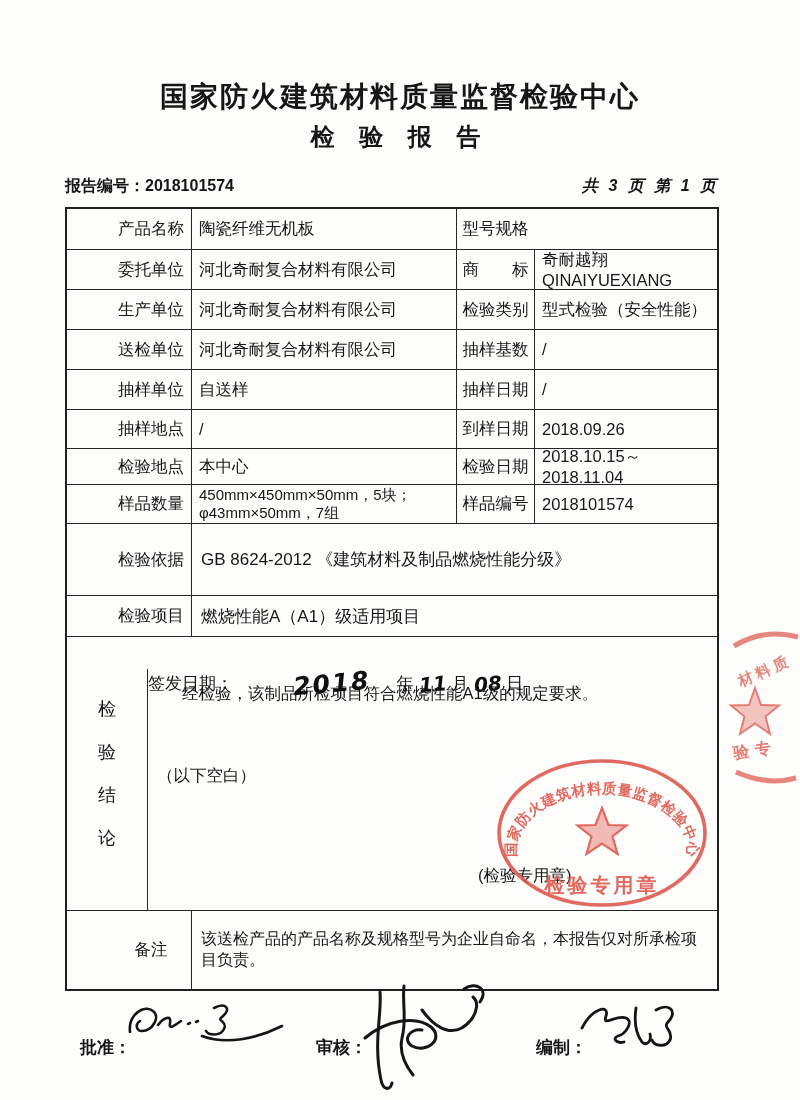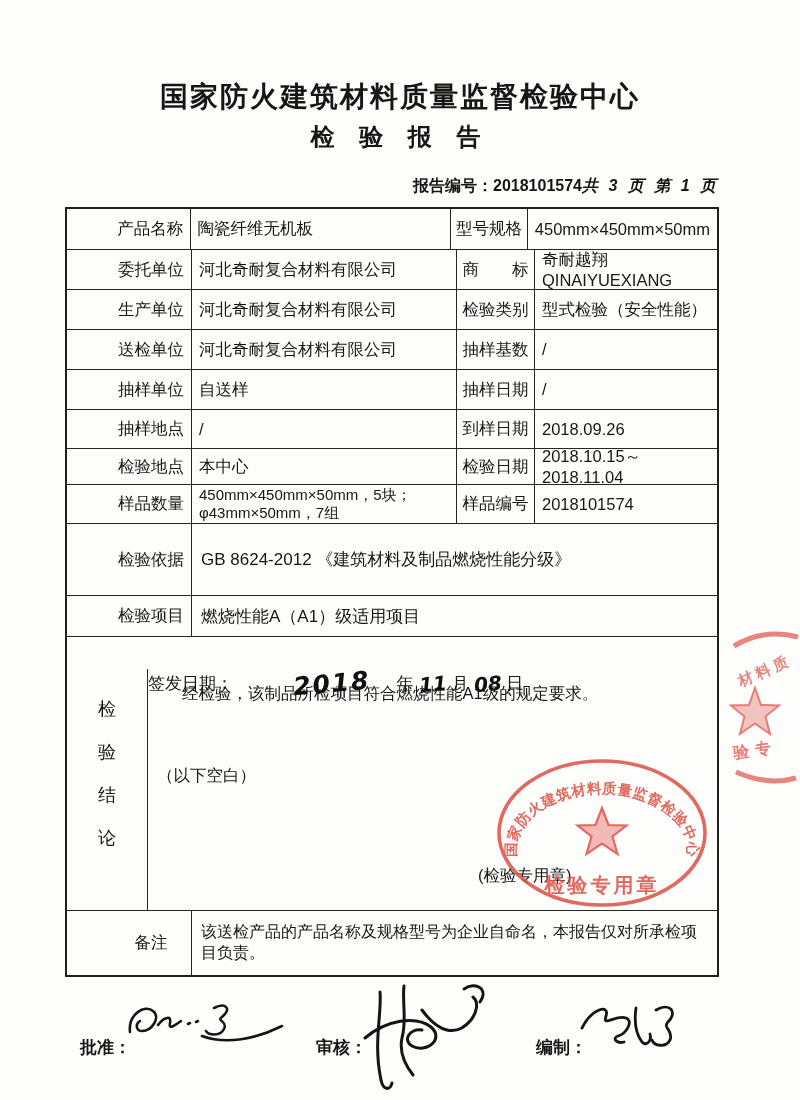--- a/index.html
+++ b/index.html
@@ -4,34 +4,34 @@
 <style>
   html,body{margin:0;padding:0;background:#e8e8e8;}
   .page{
     position:relative;width:800px;height:1100px;margin:0 auto;
     background:#fdfdfc;overflow:hidden;color:#161616;
     font-family:"Liberation Sans","DejaVu Sans",sans-serif;
   }
   .abs{position:absolute;}
   .title{top:78px;left:0;width:100%;text-align:center;font-size:28px;font-weight:bold;letter-spacing:2px;}
   .subtitle{top:121px;left:0;width:100%;text-align:center;font-size:24px;font-weight:bold;letter-spacing:9px;}
-  .headline{top:176px;left:65px;width:654px;display:flex;justify-content:flex-end;font-size:16px;font-weight:600;}
+  .headline{top:176px;left:65px;width:654px;display:flex;justify-content:space-between;font-size:16px;font-weight:600;}
   .headline .pg{letter-spacing:3px;font-style:italic;}
 
   .tbl{top:207px;left:65px;width:654px;border:2px solid #1f1f1f;box-sizing:border-box;background:transparent;}
   .row{display:flex;box-sizing:border-box;}
   .row + .row{border-top:1.5px solid #262626;}
   .cell{box-sizing:border-box;display:flex;align-items:center;font-size:16.5px;}
   .lab{width:80px;justify-content:center;text-align:center;white-space:pre;margin-left:44px;}
   .val1{width:265px;border-left:1.5px solid #262626;padding:2px 7px;}
   .lab2{width:78px;border-left:1.5px solid #262626;justify-content:center;white-space:pre;}
   .val2{flex:1;border-left:1.5px solid #262626;padding:2px 7px;}
   .wideval{flex:1;border-left:1.5px solid #262626;padding:2px 9px;font-size:17px;}
   .h40{height:40px}.h39{height:39px}.h36{height:36px}.h72{height:72px}.h41{height:41px}
-  .h274{height:274px}.h65{height:65px}
+  .h274{height:274px}.h65{height:79px}
   .small2line{font-size:15px;line-height:18.5px;}
 
   .vlab{width:80px;display:flex;flex-direction:column;align-items:center;justify-content:center;gap:19px;font-size:18px;}
   .conc{flex:1;border-left:1.5px solid #262626;position:relative;font-size:16.5px;margin-top:32px;}
   .concline{position:absolute;white-space:nowrap;}
   .l1{top:14px;left:34px;}
   .l2{top:55px;left:34px;}
   .l3{top:96px;left:9px;}
   .stampnote{top:196px;left:330px;}
   .issue{top:240px;left:256px;display:flex;align-items:center;font-size:17px;}
@@ -61,21 +61,20 @@
     </div>
     <div class="pg">共 3 页 第 1 页</div>
   </div>
 
   <div class="abs tbl">
 
     <div class="row h40">
       <div class="cell lab">产品名称</div>
       <div class="cell val1">陶瓷纤维无机板</div>
       <div class="cell lab2">型号规格</div>
-      <div class="cell val2">450mm×450mm×50mm</div>
     </div>
     <div class="row h40">
       <div class="cell lab">委托单位</div>
       <div class="cell val1">河北奇耐复合材料有限公司</div>
       <div class="cell lab2">商　　标</div>
       <div class="cell val2">奇耐越翔QINAIYUEXIANG</div>
     </div>
     <div class="row h40">
       <div class="cell lab">生产单位</div>
       <div class="cell val1">河北奇耐复合材料有限公司</div>

